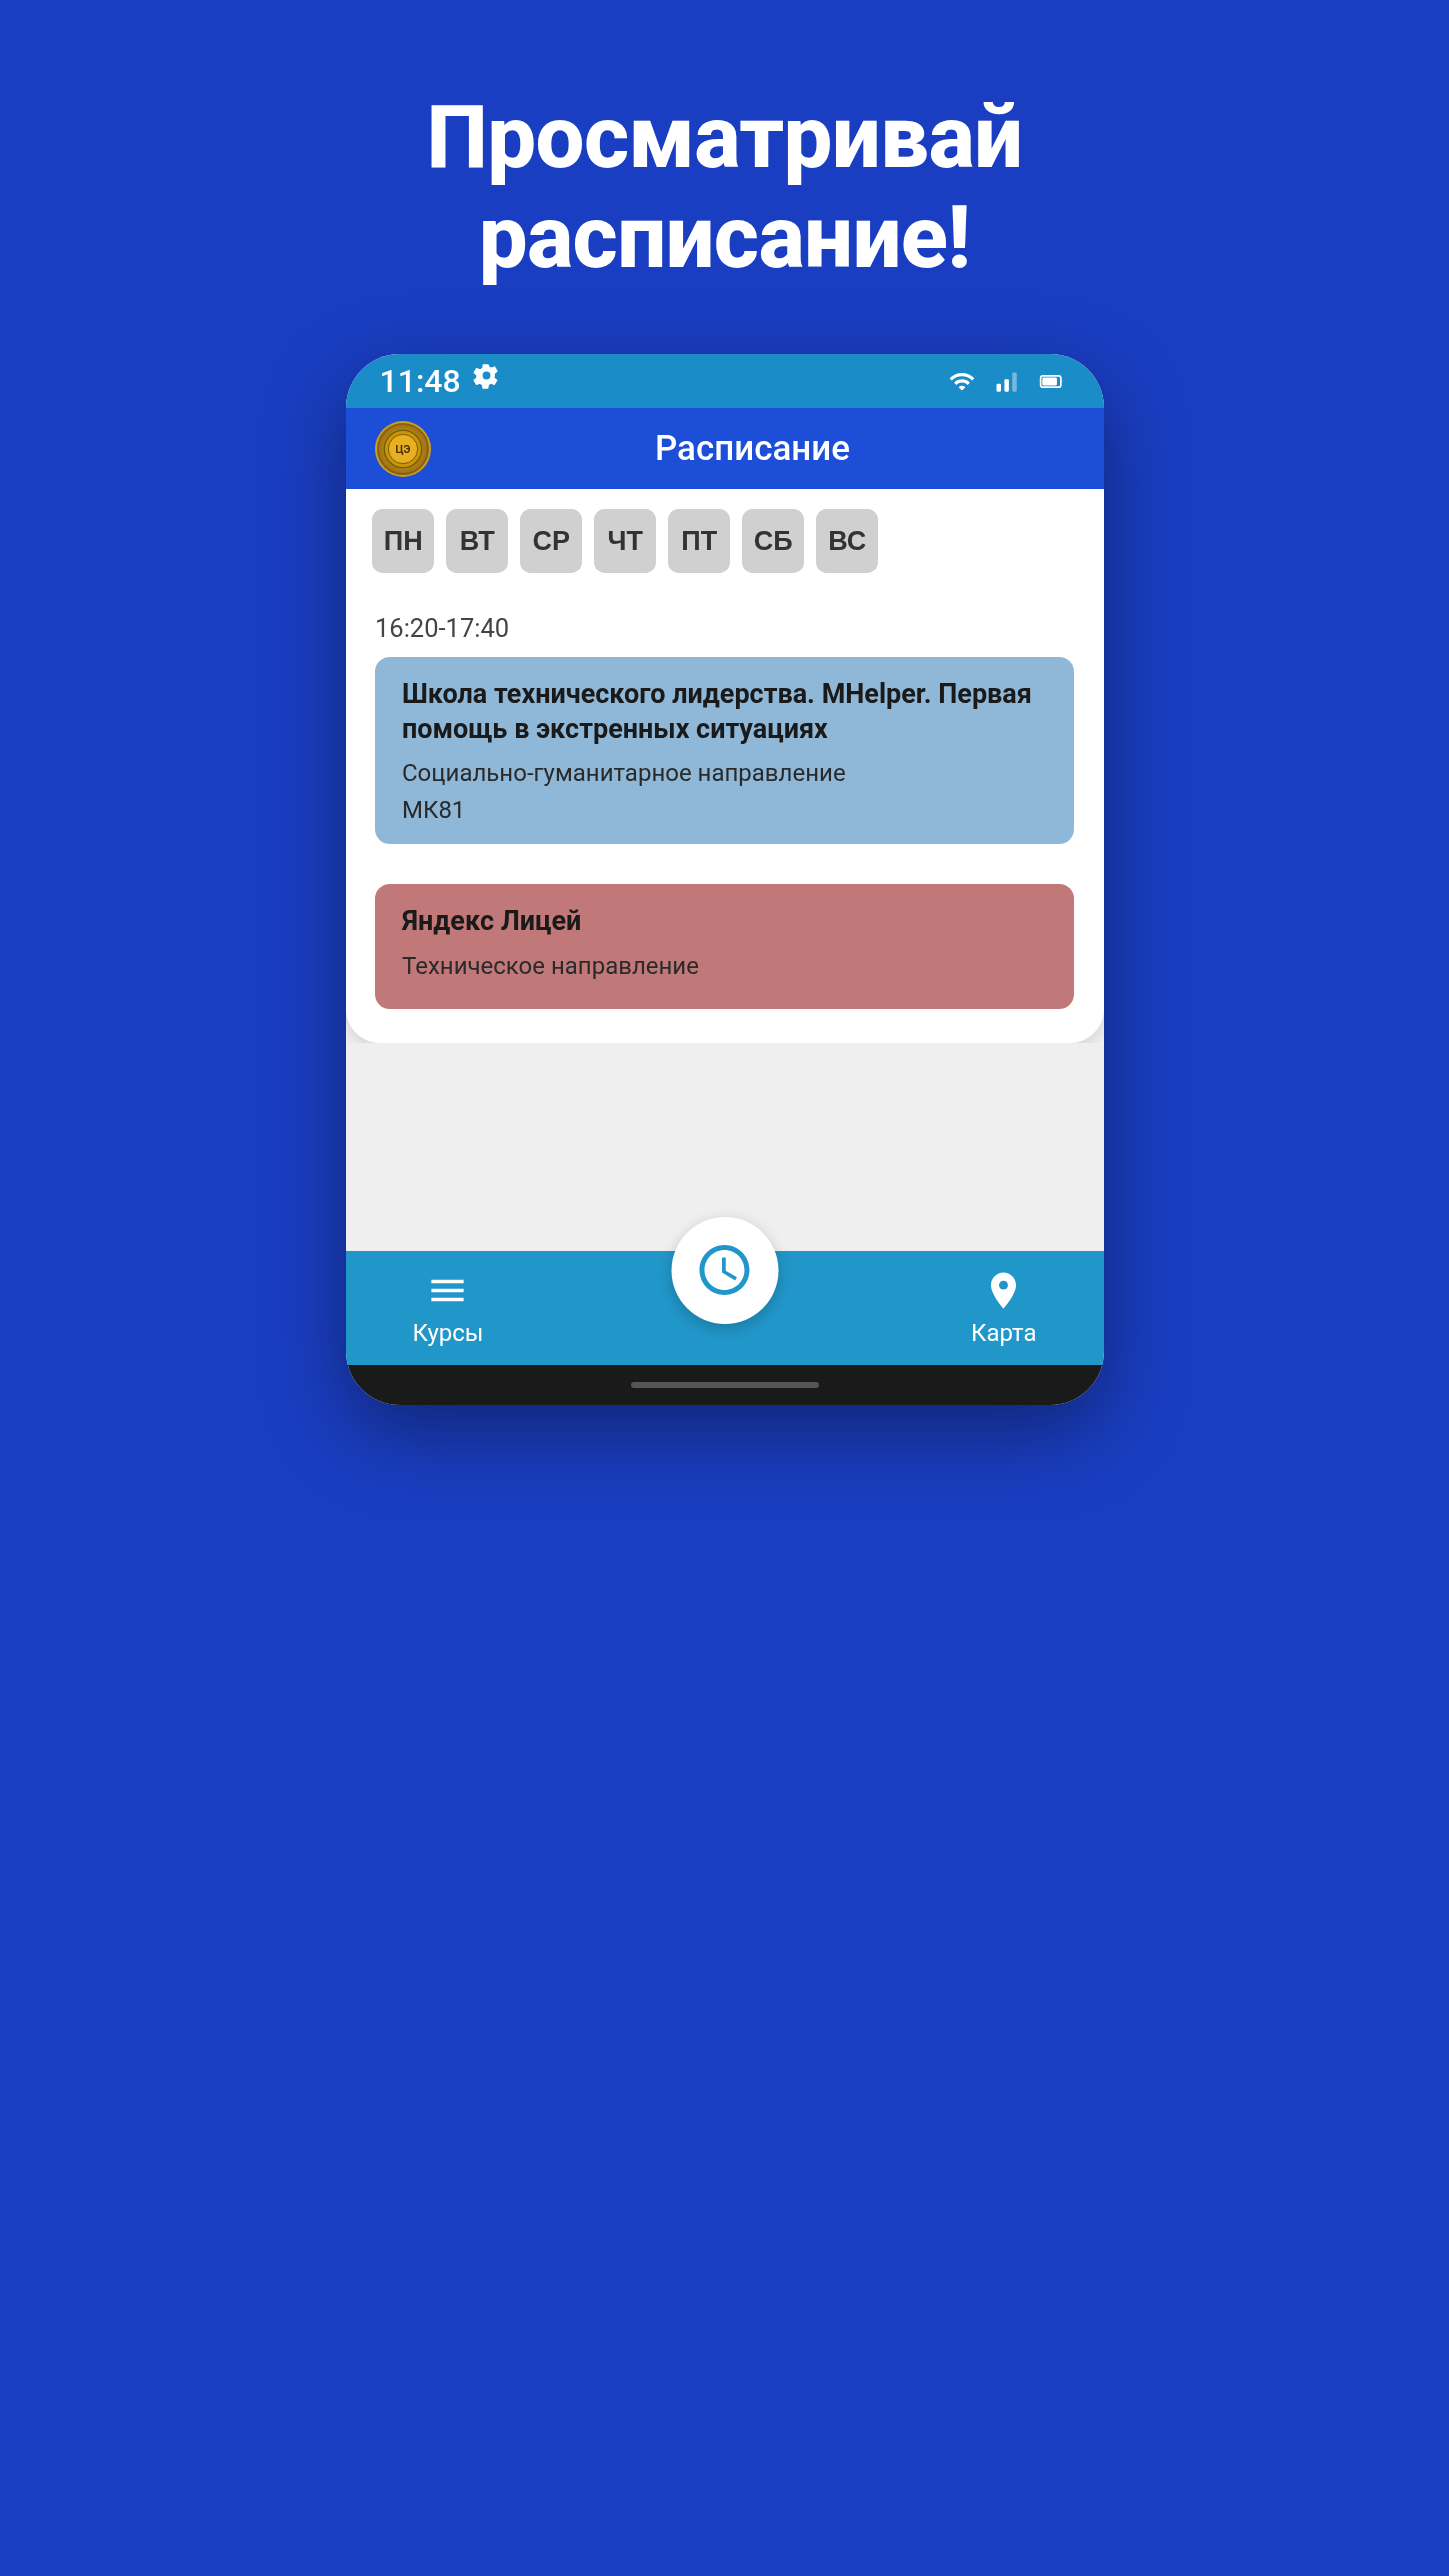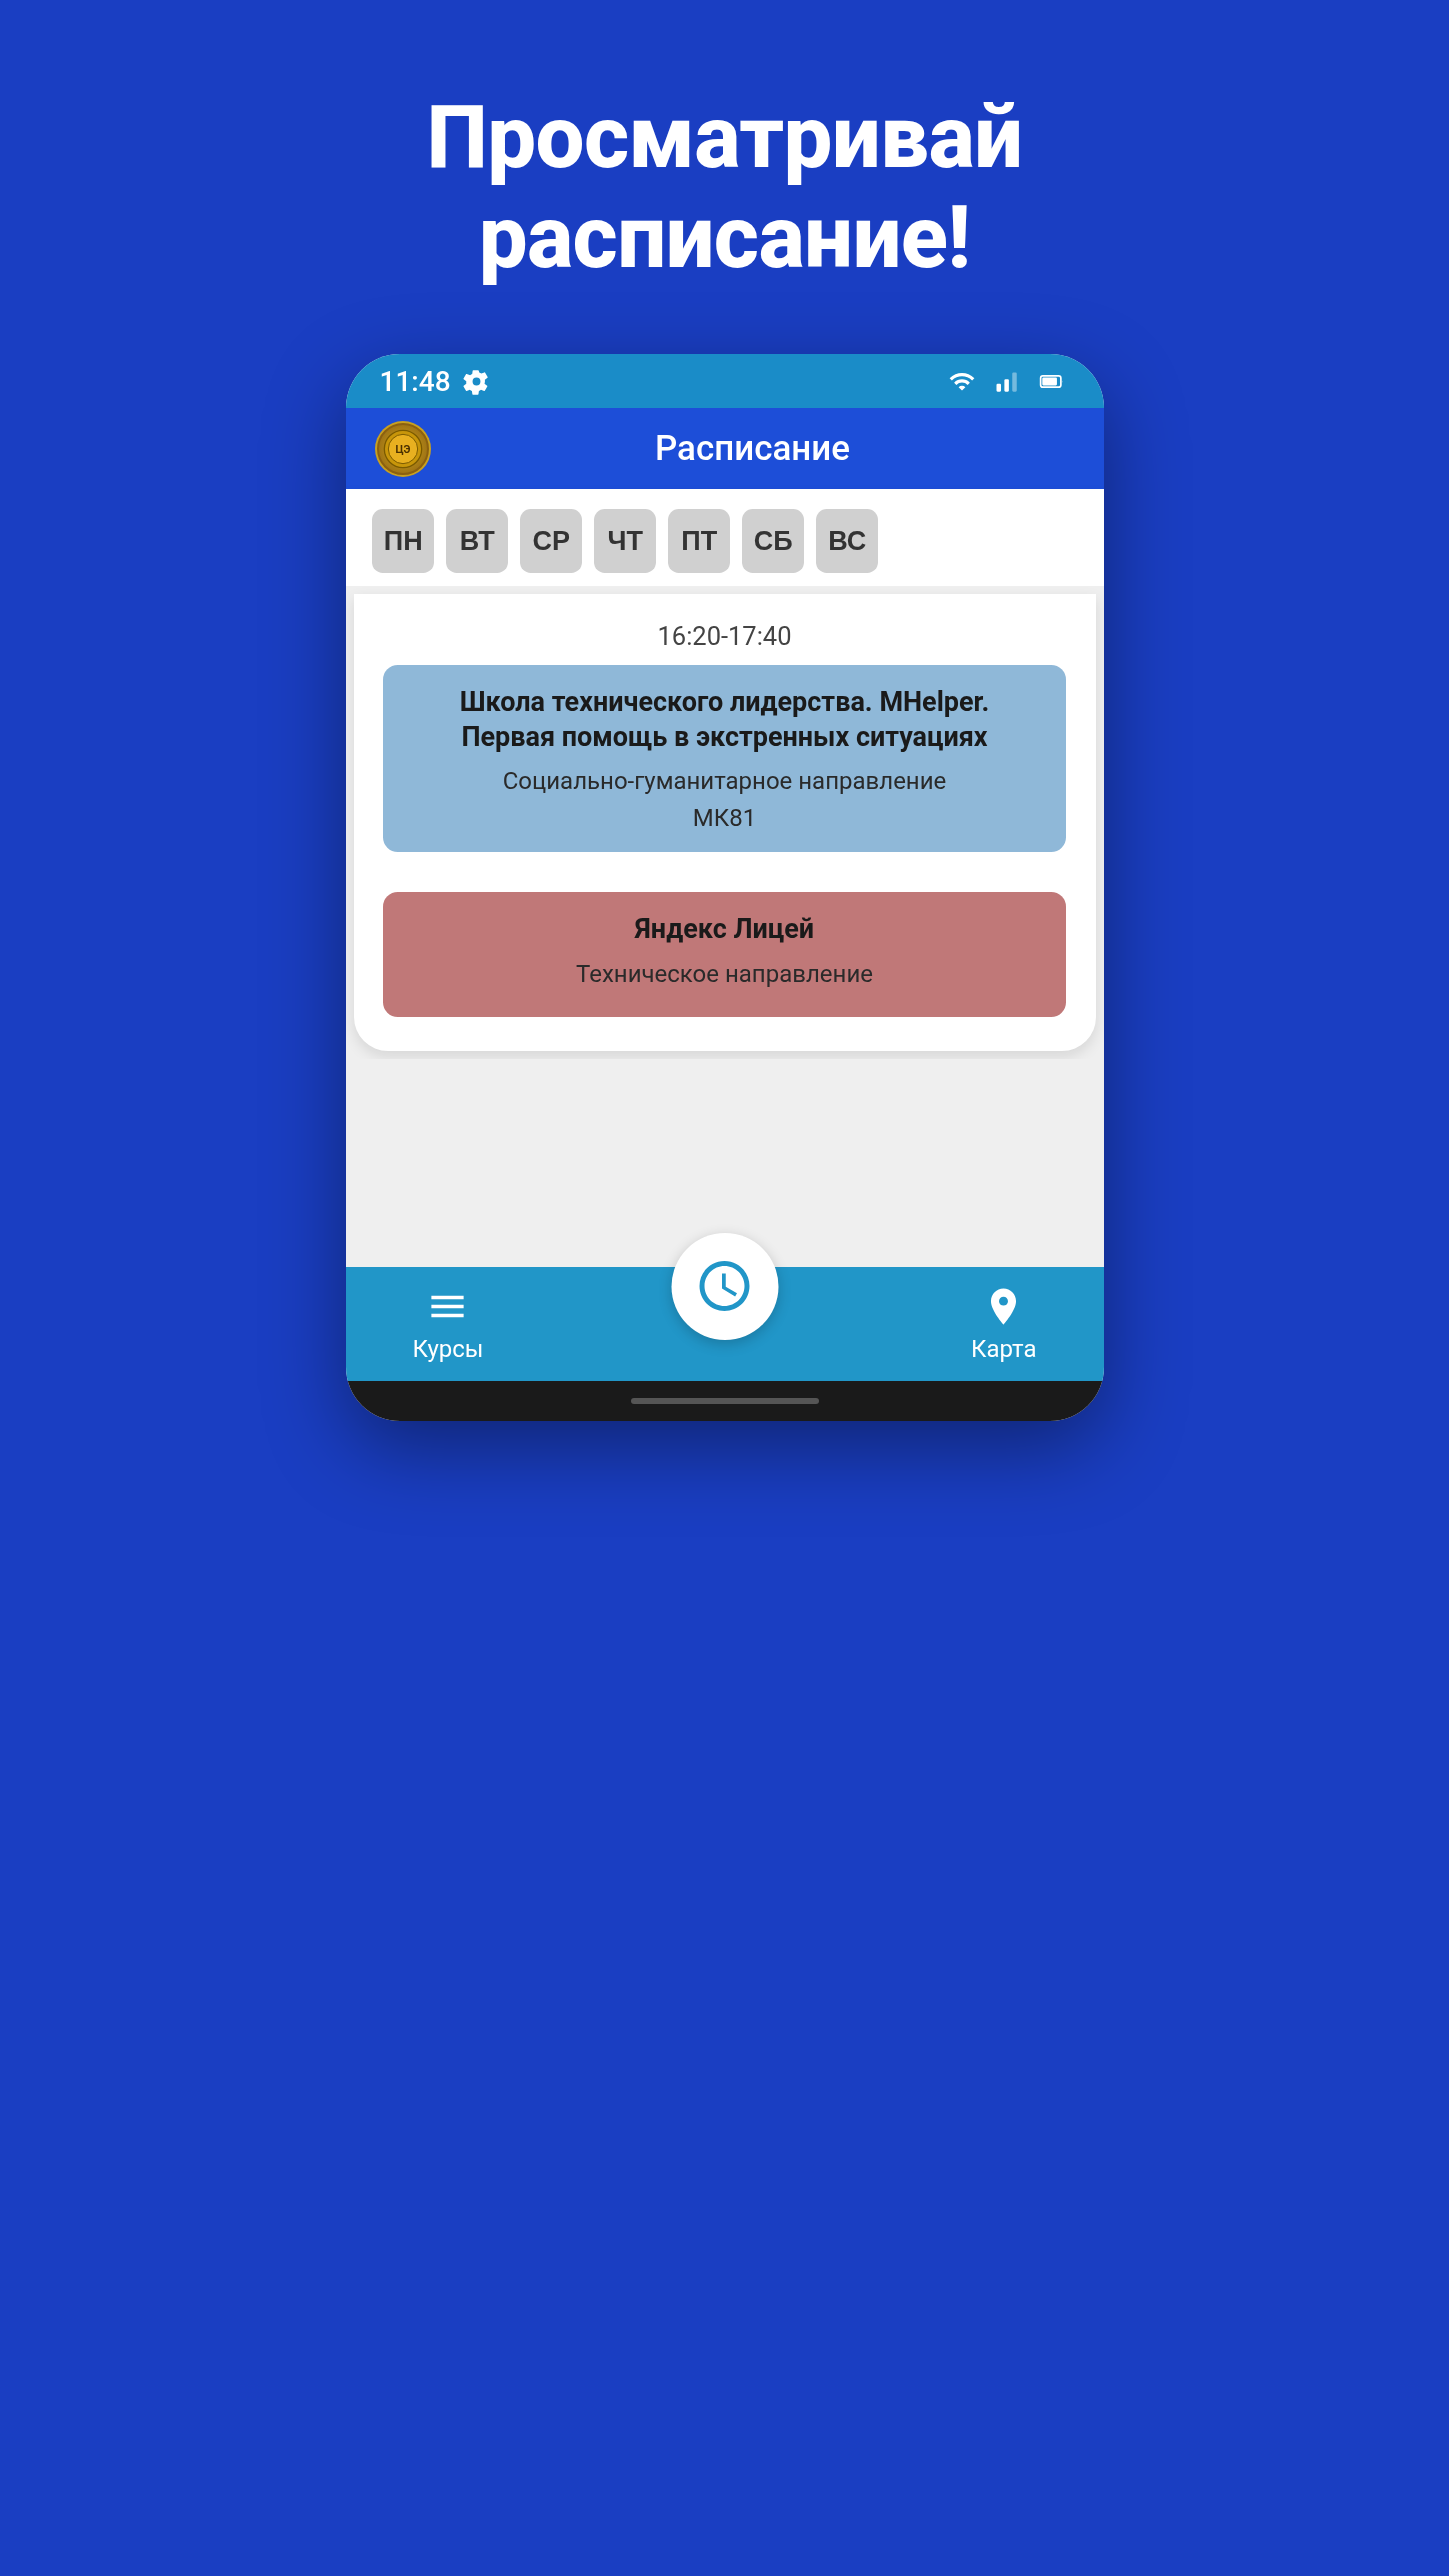--- a/index.html
+++ b/index.html
@@ -41,24 +41,23 @@
       background: #1a8cc8;
       display: flex;
       align-items: center;
       justify-content: space-between;
       padding: 12px 34px 12px 34px;
       height: 54px;
     }
 
     .status-time {
       color: white;
-      font-size: 28px;
+      font-size: 32px;
       font-weight: 500;
       display: flex;
-      align-items: center;
       gap: 12px;
     }
 
     .status-icons {
       display: flex;
       align-items: center;
       gap: 13.4px;
     }
 
     
@@ -133,25 +132,24 @@
     
     .schedule-content {
       background: #efefef;
       flex: 1;
       padding: 0 0 20px 0;
       overflow-y: auto;
     }
 
     .schedule-card-container {
       background: white;
-      margin: 8px;
+      margin: 0;
       border-radius: 0 0 34px 34px;
       padding: 27px 29.5px 34px 29.5px;
       box-shadow: 0 5.4px 13.4px rgba(0,0,0,0.1);
-      text-align: center;
     }
 
     .time-label {
       font-size: 25.5px;
       color: #444;
       font-weight: 400;
       margin-bottom: 13.4px;
     }
 
     .course-card {

